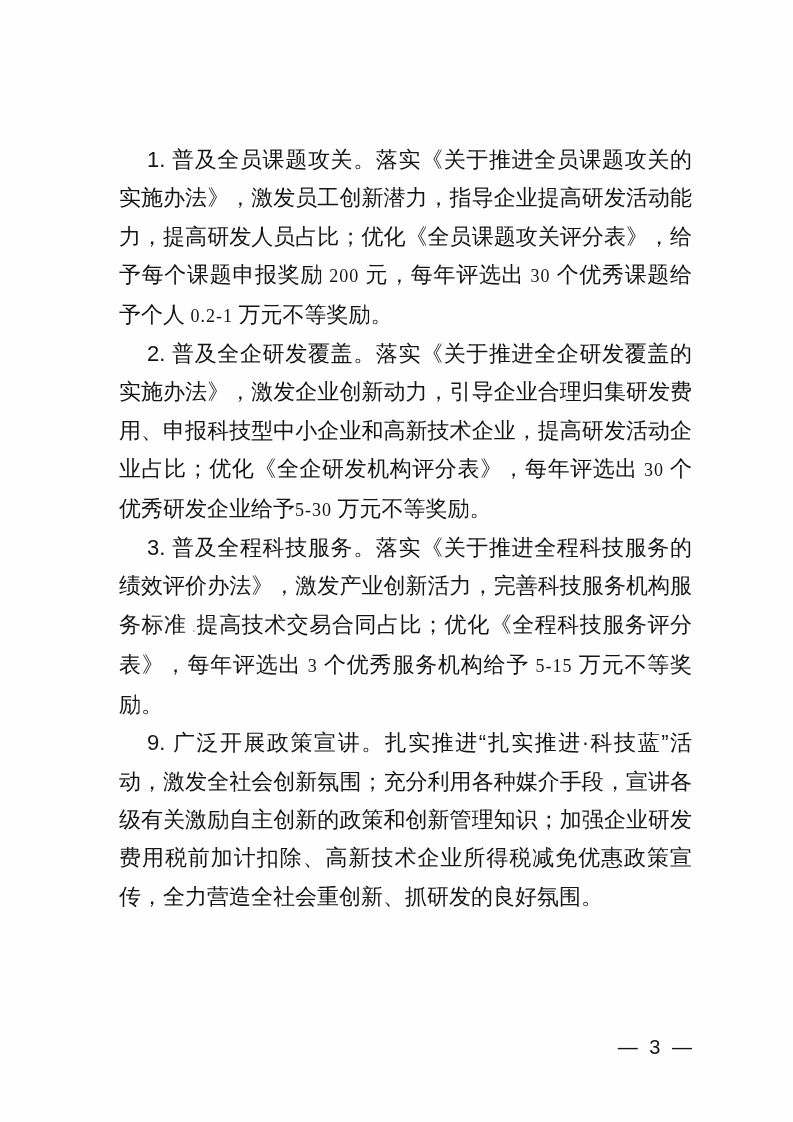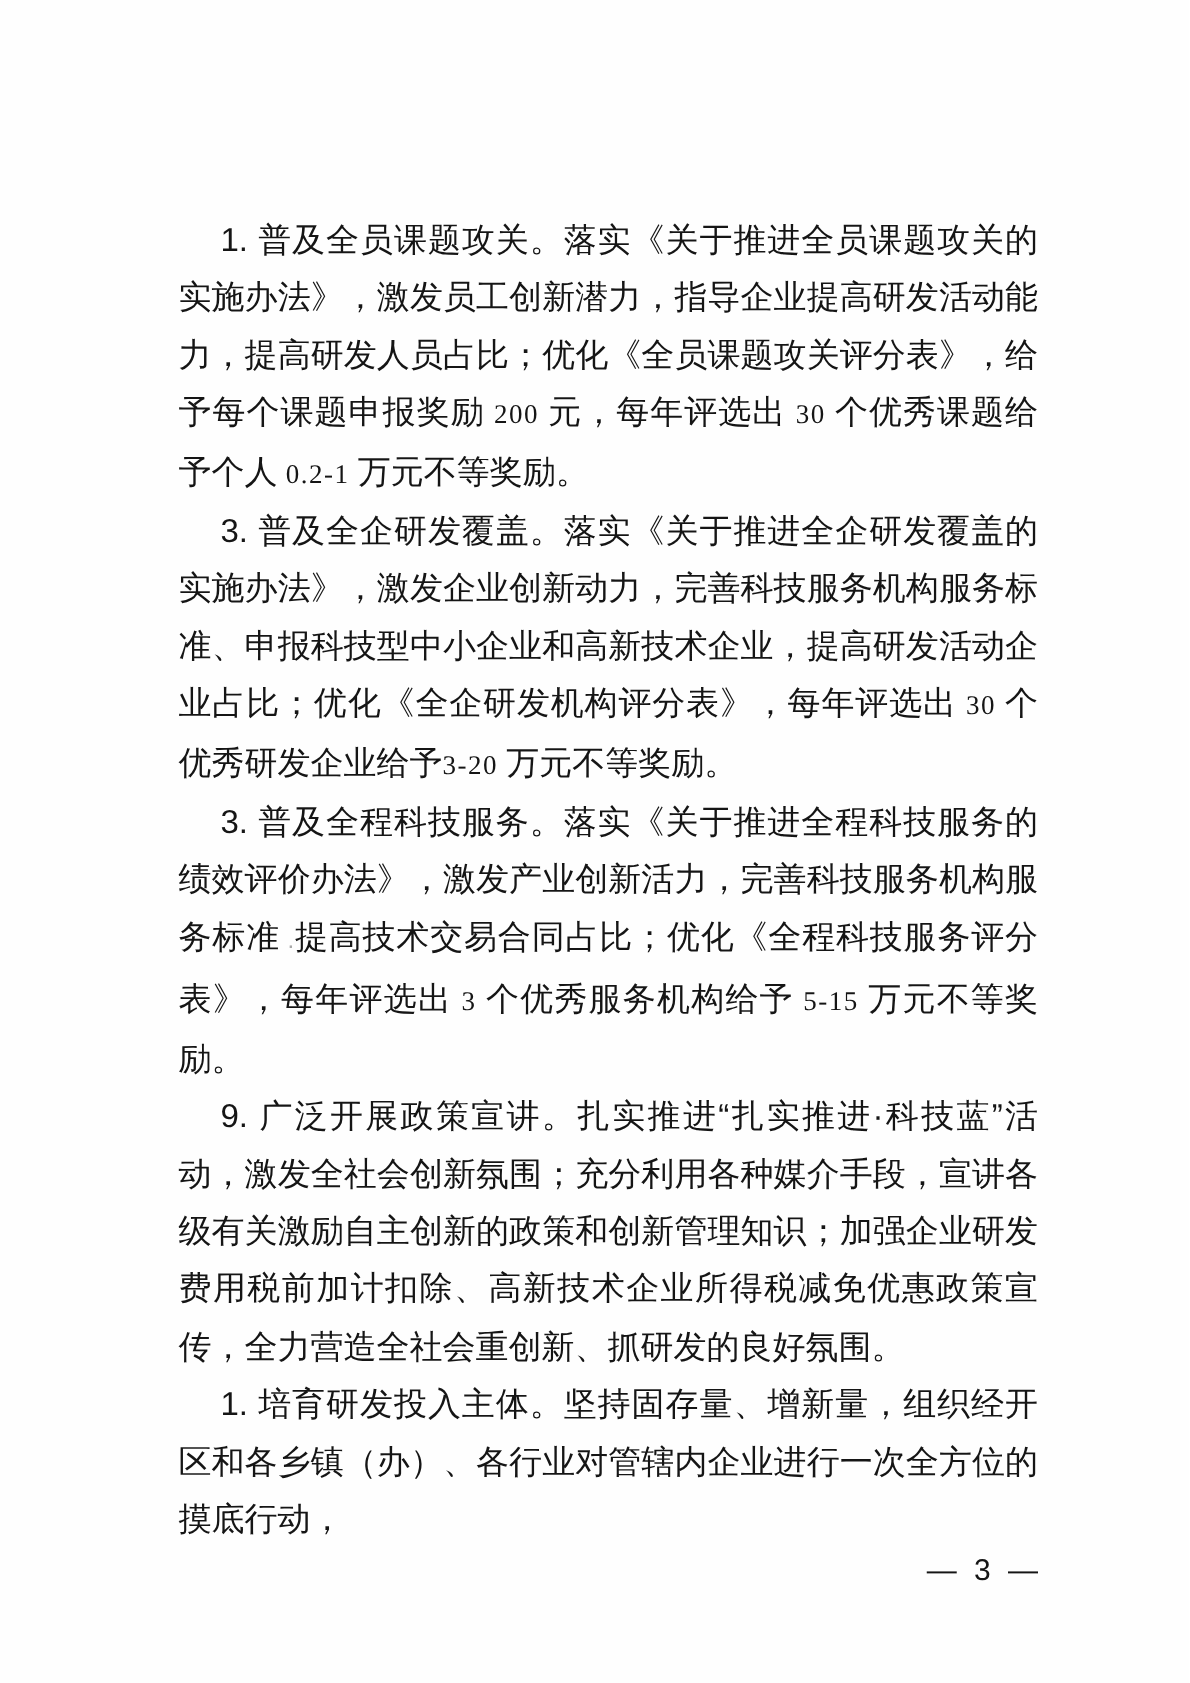--- a/index.html
+++ b/index.html
@@ -63,21 +63,20 @@
     letter-spacing: 3px;
     white-space: nowrap;
   }
 </style>
 </head>
 <body>
 
 <div class="page">
   <div class="content">
     <p class="para"><span class="run run-lead">1. 普及全员课题攻关。</span><span class="run run-text">落实《关于推进全员课题攻关的实施办法》，激发员工创新潜力，指导企业提高研发活动能力，提高研发人员占比；优化《全员课题攻关评分表》，给予每个课题申报奖励</span><span class="run run-num"> 200 </span><span class="run run-text">元，每年评选出</span><span class="run run-num"> 30 </span><span class="run run-text">个优秀课题给予个人</span><span class="run run-num"> 0.2-1 </span><span class="run run-text">万元不等奖励。</span></p>
-    <p class="para"><span class="run run-lead">3. 普及全企研发覆盖。</span><span class="run run-text">落实《关于推进全企研发覆盖的实施办法》，激发企业创新动力，完善科技服务机构服务标准、申报科技型中小企业和高新技术企业，提高研发活动企业占比；优化《全企研发机构评分表》，每年评选出</span><span class="run run-num"> 30 </span><span class="run run-text">个优秀研发企业给予</span><span class="run run-num">3-20 </span><span class="run run-text">万元不等奖励。</span></p>
+    <p class="para"><span class="run run-lead">2. 普及全企研发覆盖。</span><span class="run run-text">落实《关于推进全企研发覆盖的实施办法》，激发企业创新动力，引导企业合理归集研发费用、申报科技型中小企业和高新技术企业，提高研发活动企业占比；优化《全企研发机构评分表》，每年评选出</span><span class="run run-num"> 30 </span><span class="run run-text">个优秀研发企业给予</span><span class="run run-num">5-30 </span><span class="run run-text">万元不等奖励。</span></p>
     <p class="para"><span class="run run-lead">3. 普及全程科技服务。</span><span class="run run-text">落实《关于推进全程科技服务的绩效评价办法》，激发产业创新活力，完善科技服务机构服务标准</span><span class="run run-faint"> .</span><span class="run run-text">提高技术交易合同占比；优化《全程科技服务评分表》，每年评选出</span><span class="run run-num"> 3 </span><span class="run run-text">个优秀服务机构给予</span><span class="run run-num"> 5-15 </span><span class="run run-text">万元不等奖励。</span></p>
     <p class="para"><span class="run run-lead">9. 广泛开展政策宣讲。</span><span class="run run-text">扎实推进“扎实推进·科技蓝”活动，激发全社会创新氛围；充分利用各种媒介手段，宣讲各级有关激励自主创新的政策和创新管理知识；加强企业研发费用税前加计扣除、高新技术企业所得税减免优惠政策宣传，全力营造全社会重创新、抓研发的良好氛围。</span></p>
-    <p class="para"><span class="run run-lead">1. 培育研发投入主体。</span><span class="run run-text">坚持固存量、增新量，组织经开区和各乡镇（办）、各行业对管辖内企业进行一次全方位的摸底行动，</span></p>
   </div>
   <div class="page-number">
     <span class="inner">— 3 —</span>
   </div>
 </div>
 
 </body></html>

